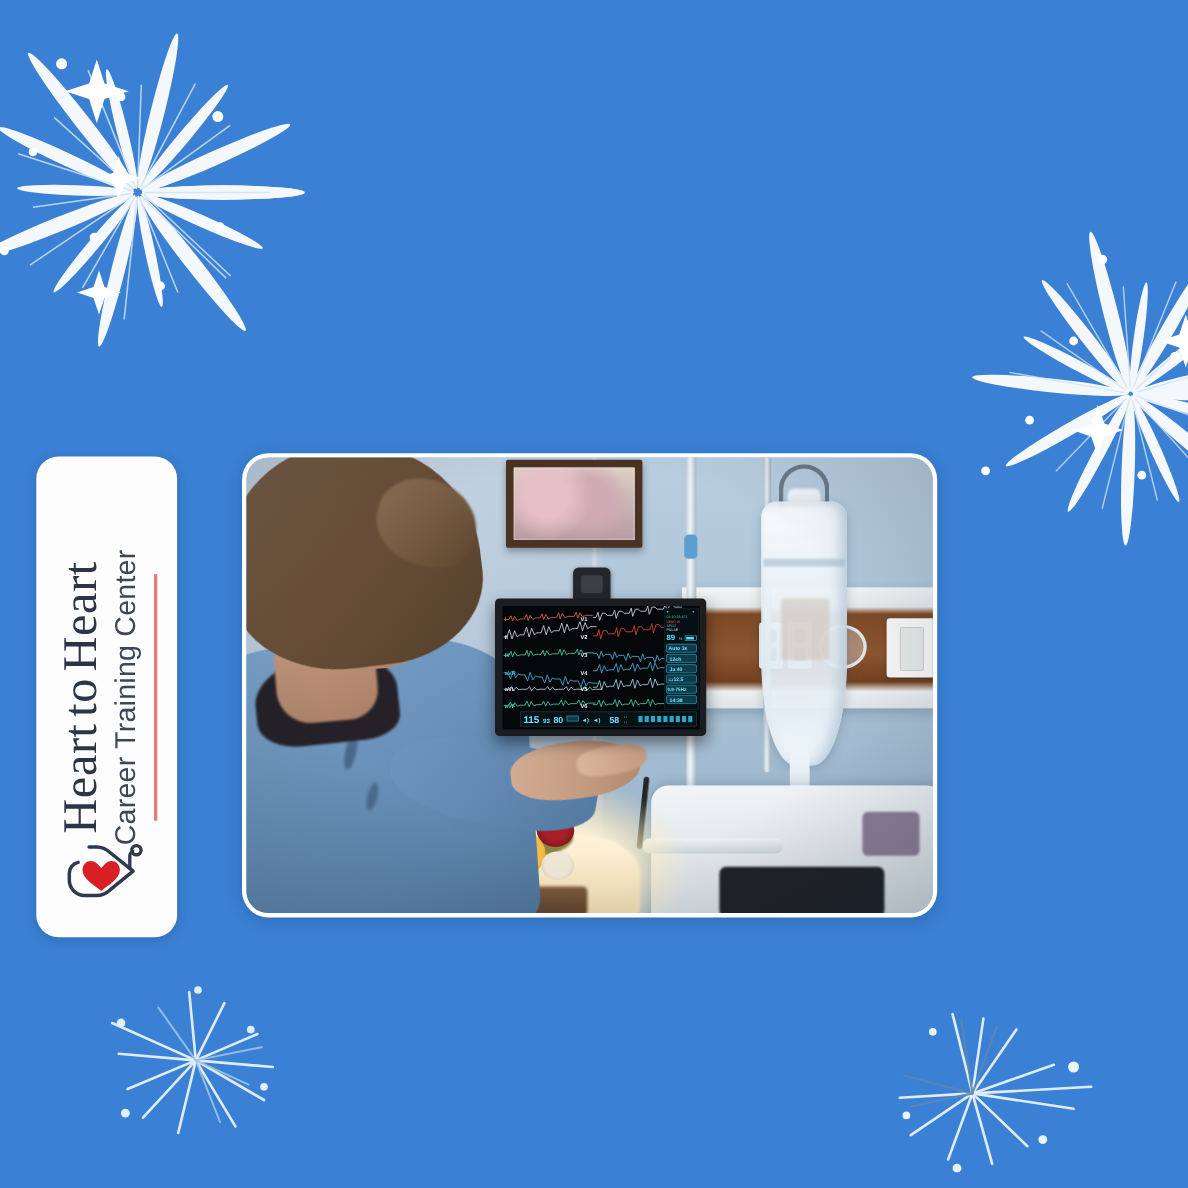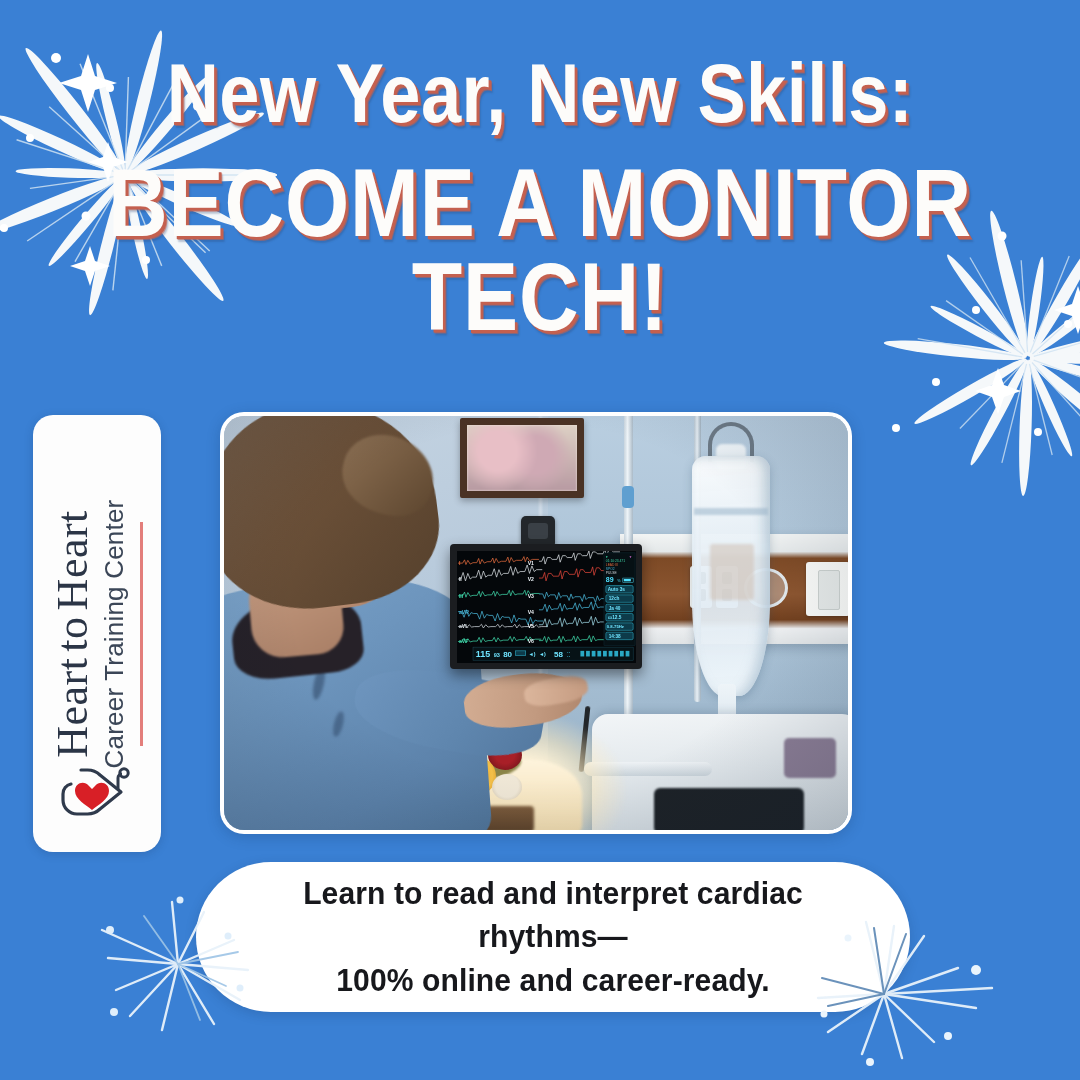--- a/index.html
+++ b/index.html
@@ -696,24 +696,20 @@
       <g fill="#eaf4fc">
         <circle cx="168" cy="84" r="5"></circle>
           <circle cx="40" cy="52" r="3.5"></circle>
         <circle cx="16" cy="128" r="3.5"></circle>
           <circle cx="140" cy="150" r="4"></circle>
         <circle cx="62" cy="176" r="4"></circle>
       </g>
     </svg>
   </div>
 
-  <div class="headline">
-    <span class="hl-line hl-1">New Year, New Skills:</span>
-    <span class="hl-line hl-2">Become a Monitor Tech!</span>
-  </div>
 
   <div class="logo-card">
     <div class="logo-rot">
       <div class="logo-wordmark">
         <span class="logo-h2h">Heart</span>
         <span class="logo-h2h sm">to</span>
         <span class="logo-h2h">Heart</span>
       </div>
       <div class="logo-sub">Career Training Center</div>
       <div class="logo-rule"></div>
@@ -885,20 +881,14 @@
               </g>
             </g>
           </svg>
         </div>
       </div>
 
       <div class="photo-vignette"></div>
     </div>
   </div>
 
-  <div class="caption">
-    <div class="caption-text">
-      <span>Learn to read and interpret cardiac rhythms—</span><br>
-      <span>100% online and career-ready.</span>
-    </div>
-  </div>
 
 </div>
 
 </body></html>

